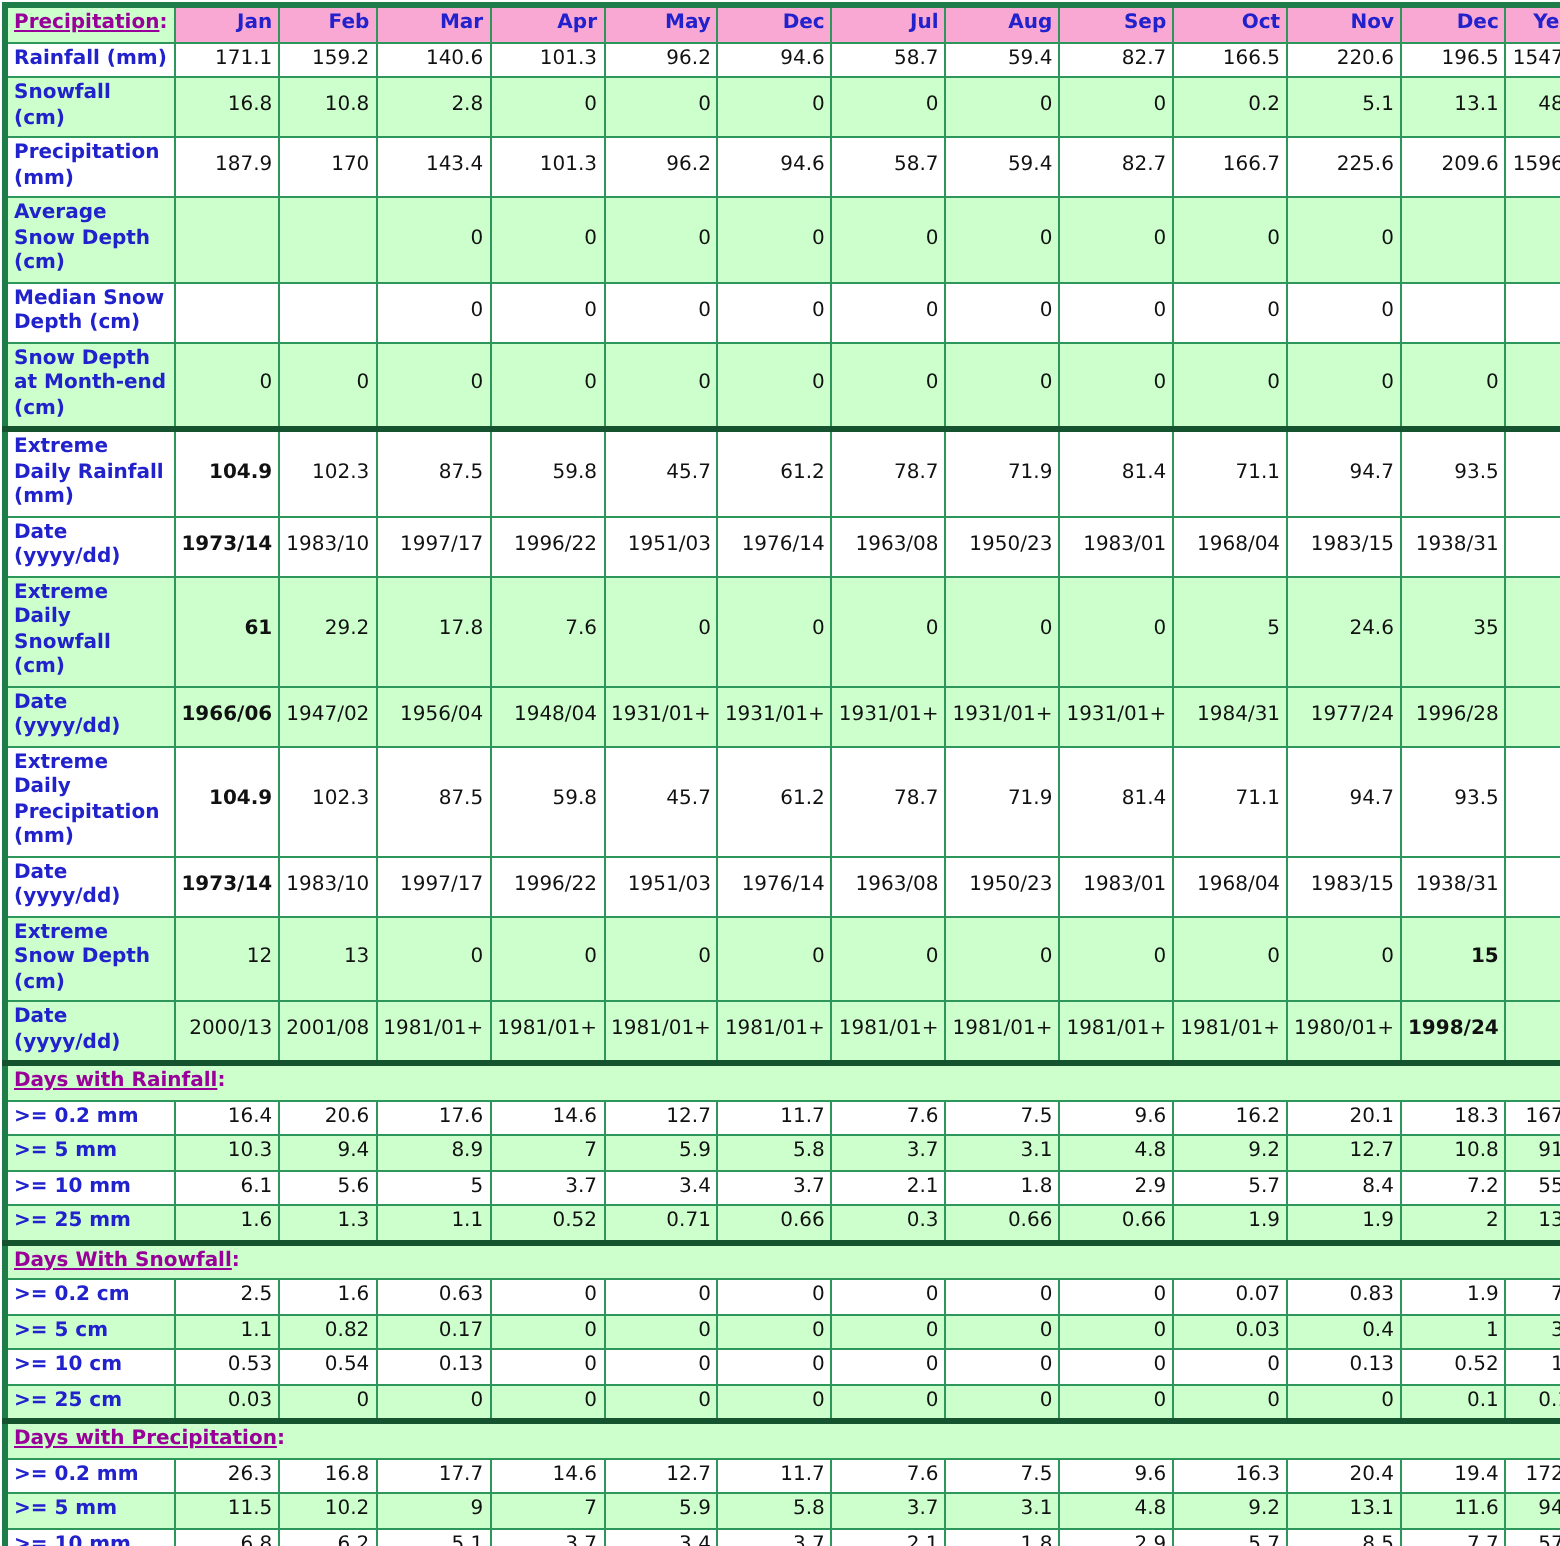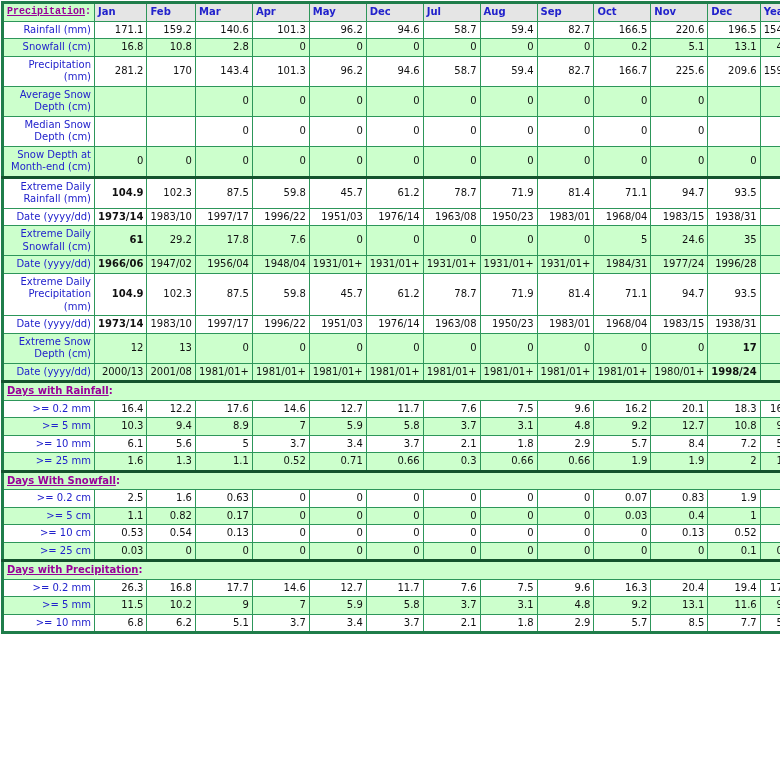--- a/index.html
+++ b/index.html
@@ -15,31 +15,31 @@
   table.climate th, table.climate td {
     border:1px solid #2d965a;
     font-size:10px;
     line-height:12.5px;
     padding:2px 3px;
     vertical-align:middle;
   }
   
   th.corner {
     background:#ccffcc; text-align:center; font-weight:bold;
-    width:84px; color:#990099; white-space:nowrap;font-family:Liberation Mono, monospace;
+    width:84px; color:#990099; white-space:nowrap;
   }
   th.month, th.yearhdr, th.codehdr {
-    background:#e5e5e5; color:#2222cc; font-weight:bold; text-align:left;
+    background:#f9a8d4; color:#2222cc; font-weight:bold; text-align:right;
     white-space:nowrap;
   }
   th.yearhdr { width:46px; }
 
   
   td.rowlabel {
-    color:#2222cc; font-weight:normal; text-align:right;
+    color:#2222cc; font-weight:bold; text-align:left;
     width:84px; word-wrap:break-word;
   }
   
   td.val, td.yearval, td.codeval {
     text-align:right; color:#111111; white-space:nowrap;
   }
   td.val.bold, td.yearval.bold { font-weight:bold;margin-left:48px; }
 
   tr.white > td { background:#ffffff; }
   tr.green > td { background:#ccffcc; }
@@ -106,21 +106,21 @@
         <td class="val">0</td>
         <td class="val">0</td>
         <td class="val">0</td>
         <td class="val">0.2</td>
         <td class="val">5.1</td>
         <td class="val">13.1</td>
         <td class="yearval">48.8</td>
       </tr>
       <tr class="white">
         <td class="rowlabel">Precipitation (mm)</td>
-        <td class="val">281.2</td>
+        <td class="val">187.9</td>
         <td class="val">170</td>
         <td class="val">143.4</td>
         <td class="val">101.3</td>
         <td class="val">96.2</td>
         <td class="val">94.6</td>
         <td class="val">58.7</td>
         <td class="val">59.4</td>
         <td class="val">82.7</td>
         <td class="val">166.7</td>
         <td class="val">225.6</td>
@@ -277,21 +277,21 @@
         <td class="val">13</td>
         <td class="val">0</td>
         <td class="val">0</td>
         <td class="val">0</td>
         <td class="val">0</td>
         <td class="val">0</td>
         <td class="val">0</td>
         <td class="val">0</td>
         <td class="val">0</td>
         <td class="val">0</td>
-        <td class="val bold">17</td>
+        <td class="val bold">15</td>
         <td class="yearval"></td>
       </tr>
       <tr class="green">
         <td class="rowlabel">Date (yyyy/dd)</td>
         <td class="val">2000/13</td>
         <td class="val">2001/08</td>
         <td class="val">1981/01+</td>
         <td class="val">1981/01+</td>
         <td class="val">1981/01+</td>
         <td class="val">1981/01+</td>
@@ -302,21 +302,21 @@
         <td class="val">1980/01+</td>
         <td class="val bold">1998/24</td>
         <td class="yearval"></td>
       </tr>
       <tr class="section sep">
         <td class="section" colspan="15"><span class="seclink">Days with Rainfall</span><span class="seccolon">:</span></td>
       </tr>
       <tr class="white">
         <td class="rowlabel">&gt;= 0.2 mm</td>
         <td class="val">16.4</td>
-        <td class="val">12.2</td>
+        <td class="val">20.6</td>
         <td class="val">17.6</td>
         <td class="val">14.6</td>
         <td class="val">12.7</td>
         <td class="val">11.7</td>
         <td class="val">7.6</td>
         <td class="val">7.5</td>
         <td class="val">9.6</td>
         <td class="val">16.2</td>
         <td class="val">20.1</td>
         <td class="val">18.3</td>

